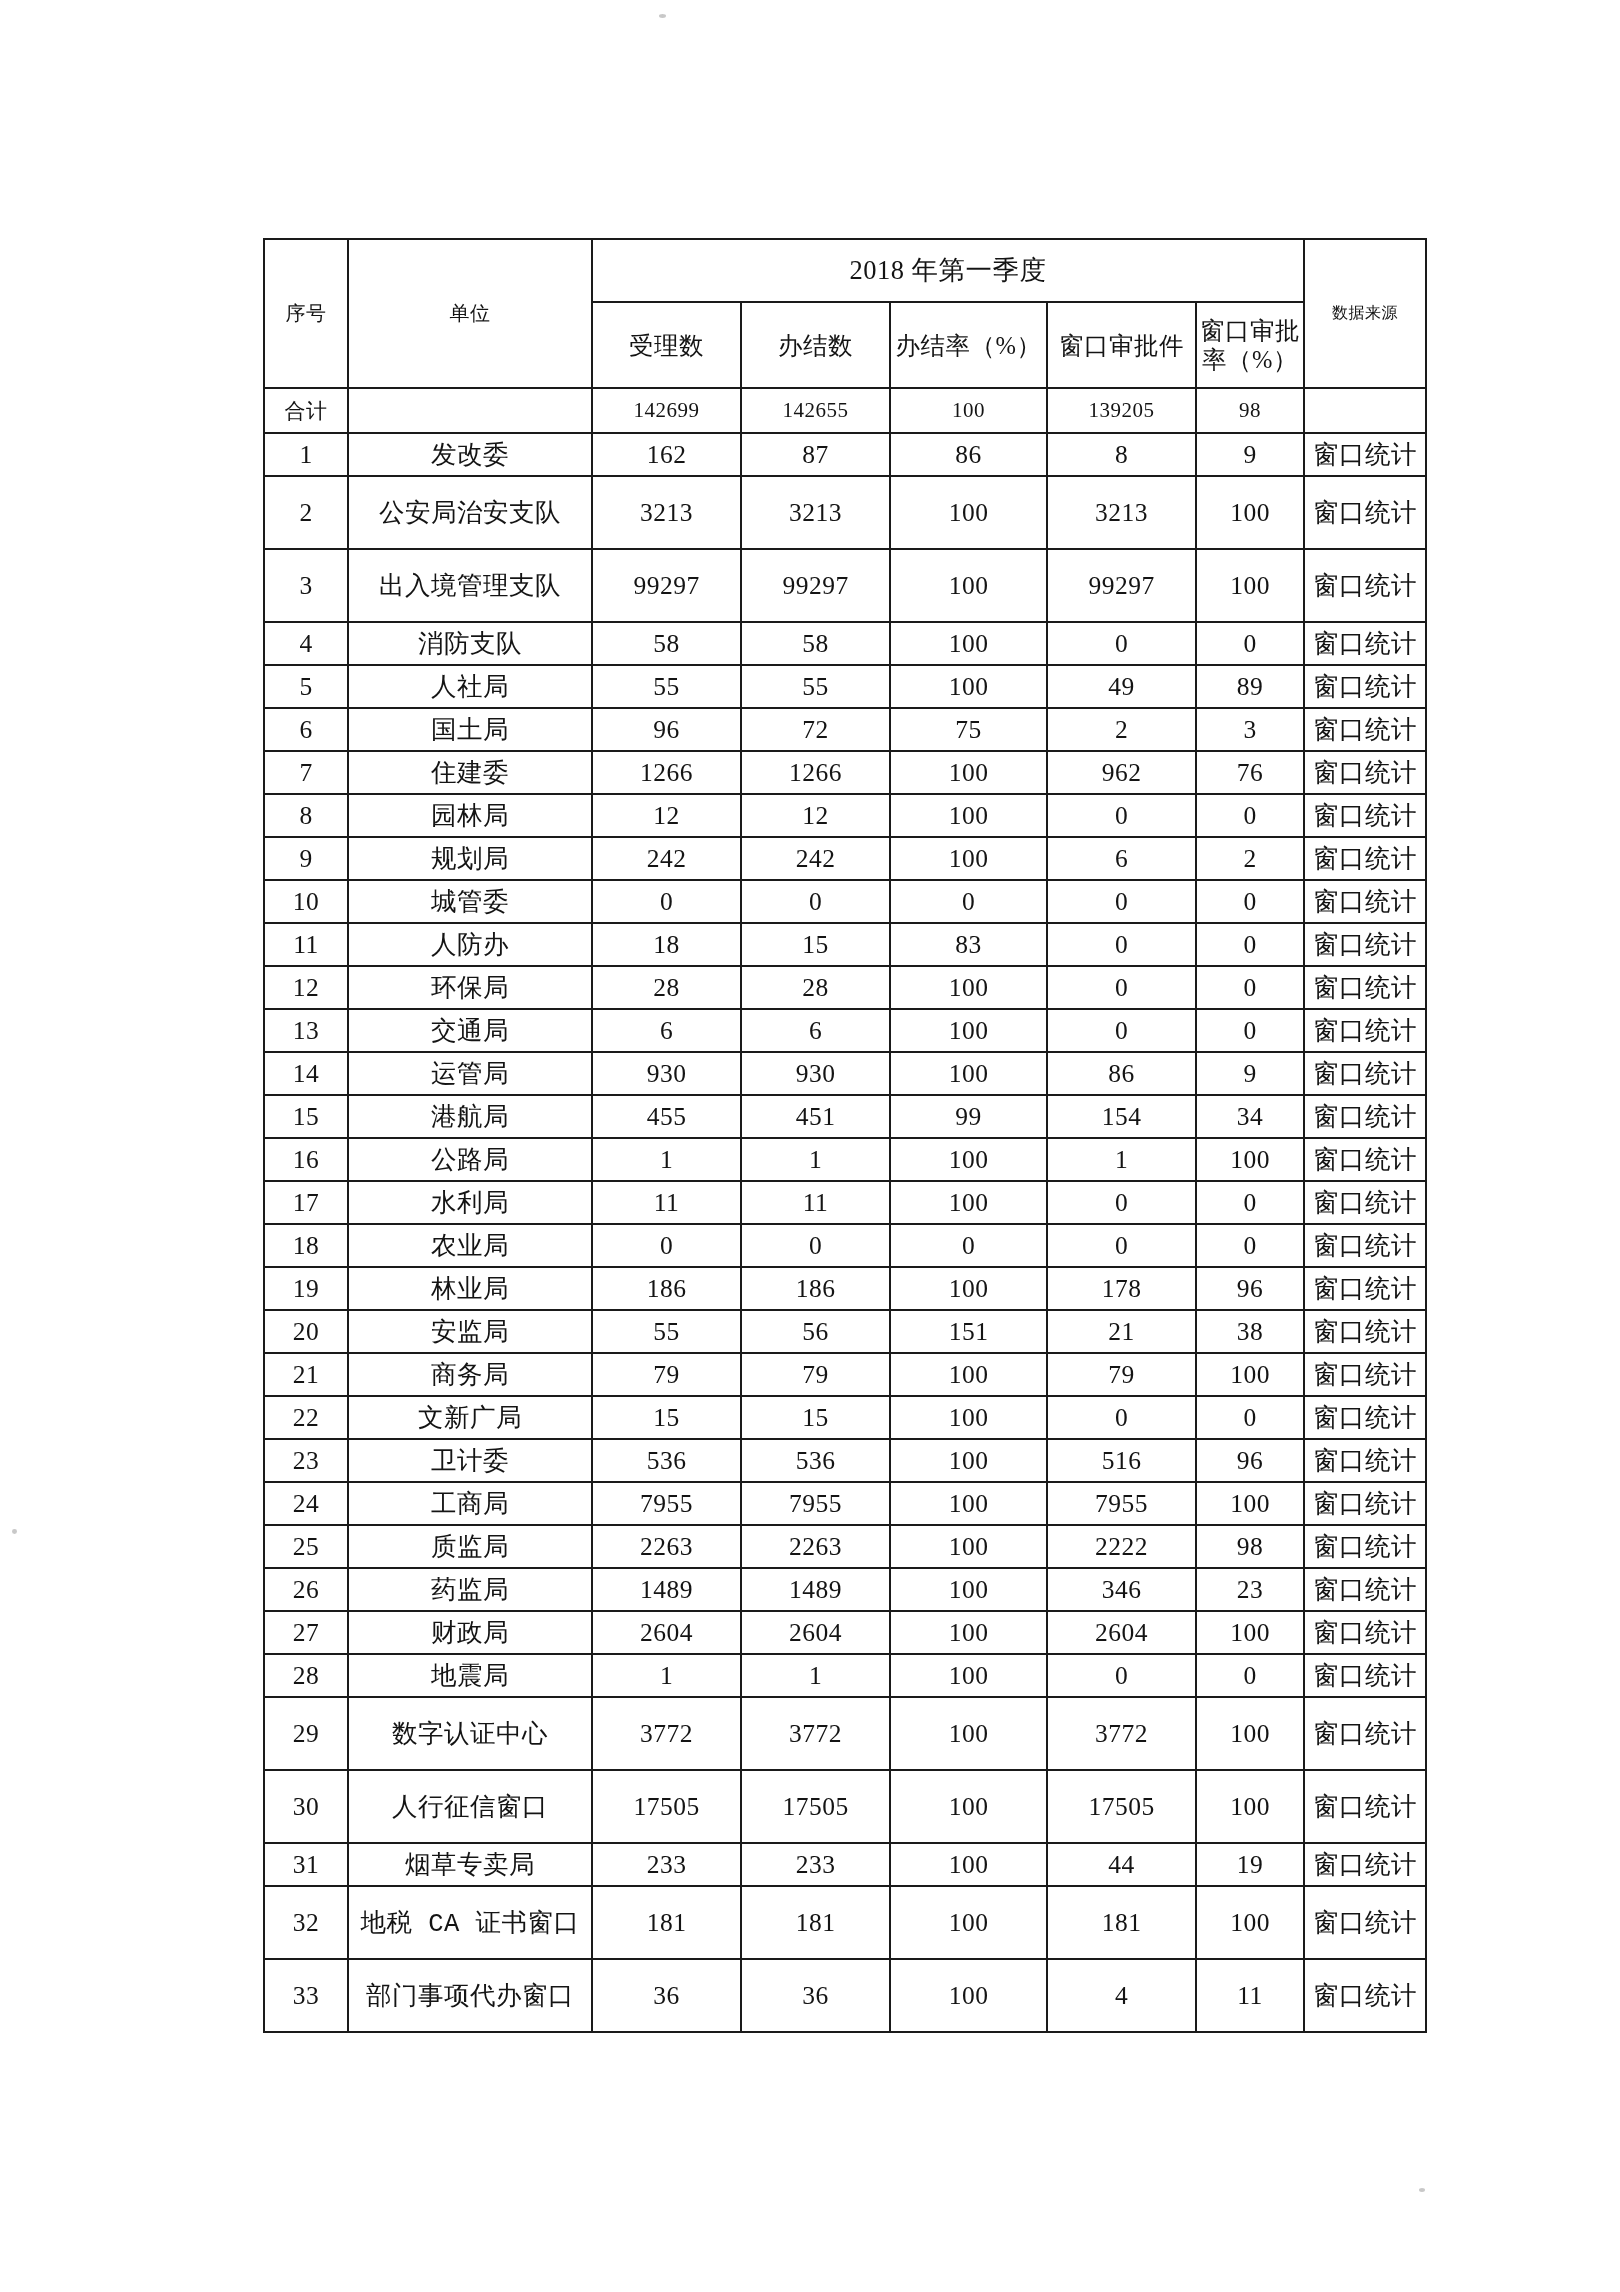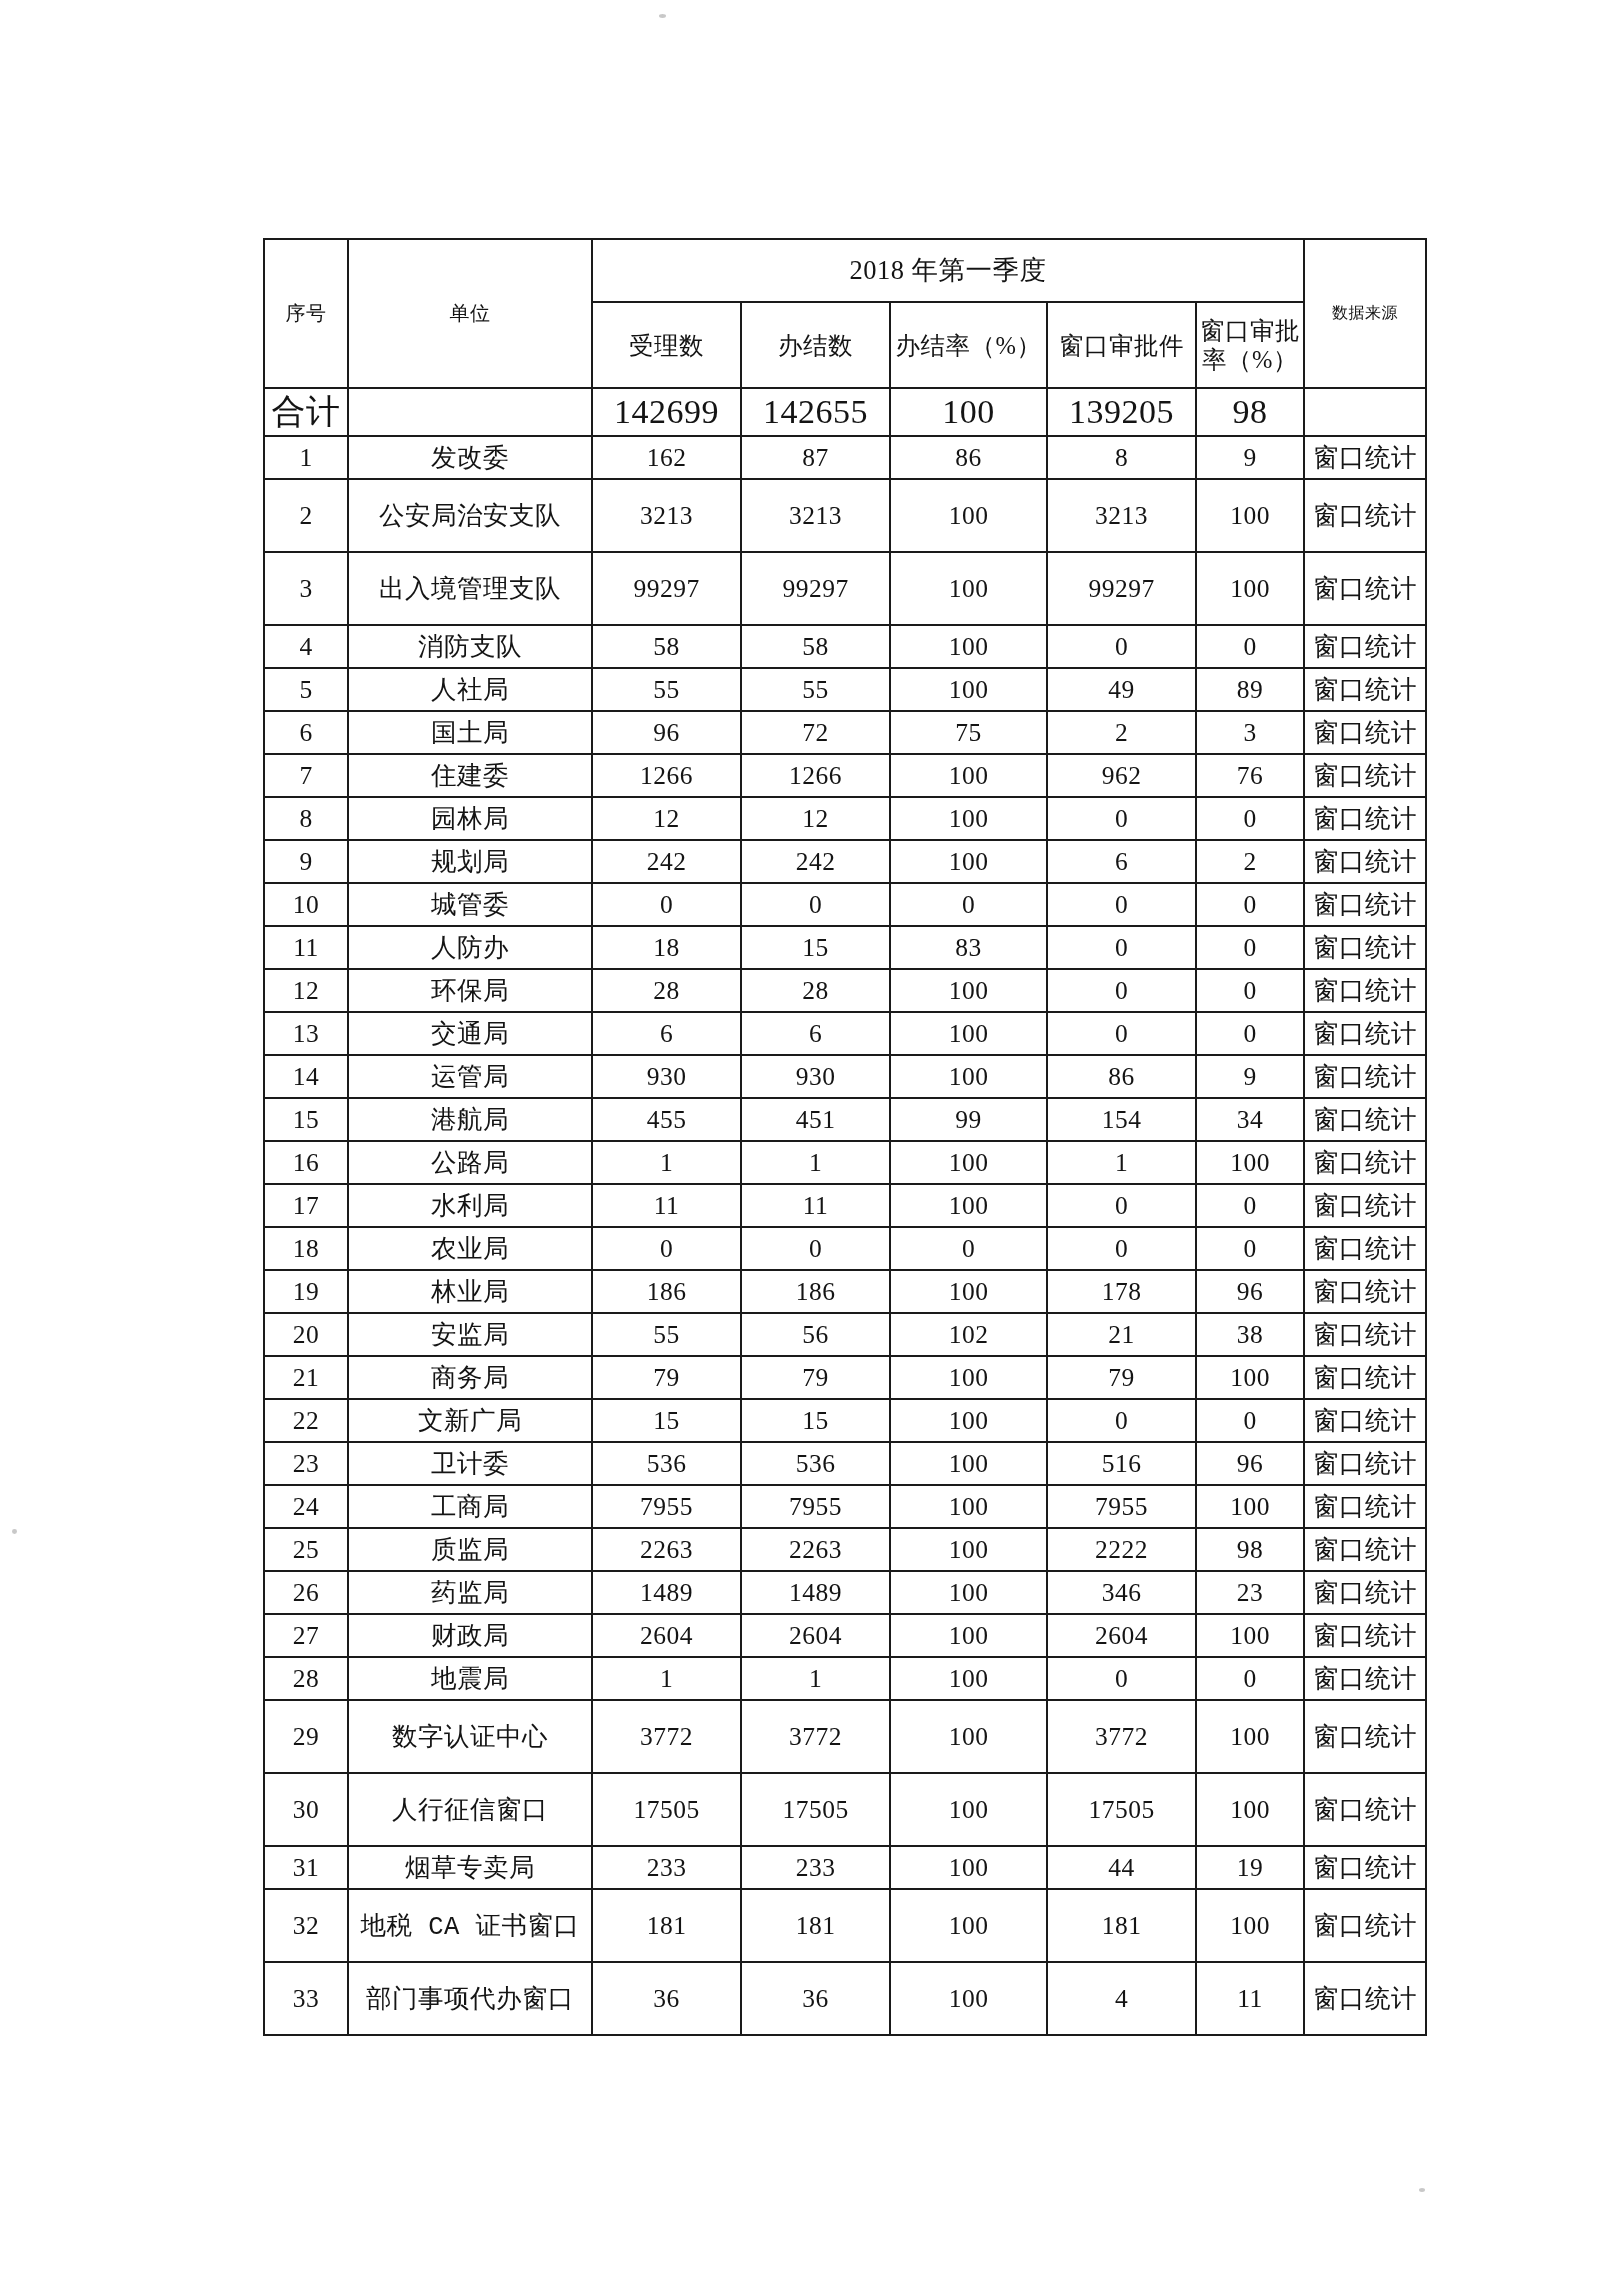--- a/index.html
+++ b/index.html
@@ -82,21 +82,21 @@
   }
   .hdr-tall {
     font-size: 20px;
     letter-spacing: 1px;
   }
   .hdr-src {
     font-size: 16px;
     letter-spacing: 0px;
   }
 
-  tr.r-total td { height: 43px; font-size: 34px; margin-top: 36px; }
+  tr.r-total td { height: 43px; font-size: 21px; margin-top: 36px; }
   tr.r-short td { height: 41px; font-size: 25.5px; }
   tr.r-tall  td { height: 71px; font-size: 25.5px; }
 
   td.unit    { font-size: 25.5px; letter-spacing: 2px; font-family: Liberation Mono, monospace; }
   td.num     { font-size: 25.5px; letter-spacing: 0px; }
   td.src     { font-size: 24.5px; letter-spacing: 1px; border-radius: 12px; }
   td.no      { font-size: 25.5px; }
   td.blank   { }
 </style>
 </head>
@@ -334,21 +334,21 @@
             <td class="num">100</td>
             <td class="num">178</td>
             <td class="num">96</td>
             <td class="src">窗口统计</td>
           </tr>
           <tr class="r-short">
             <td class="no">20</td>
             <td class="unit">安监局</td>
             <td class="num">55</td>
             <td class="num">56</td>
-            <td class="num">102</td>
+            <td class="num">151</td>
             <td class="num">21</td>
             <td class="num">38</td>
             <td class="src">窗口统计</td>
           </tr>
           <tr class="r-short">
             <td class="no">21</td>
             <td class="unit">商务局</td>
             <td class="num">79</td>
             <td class="num">79</td>
             <td class="num">100</td>

